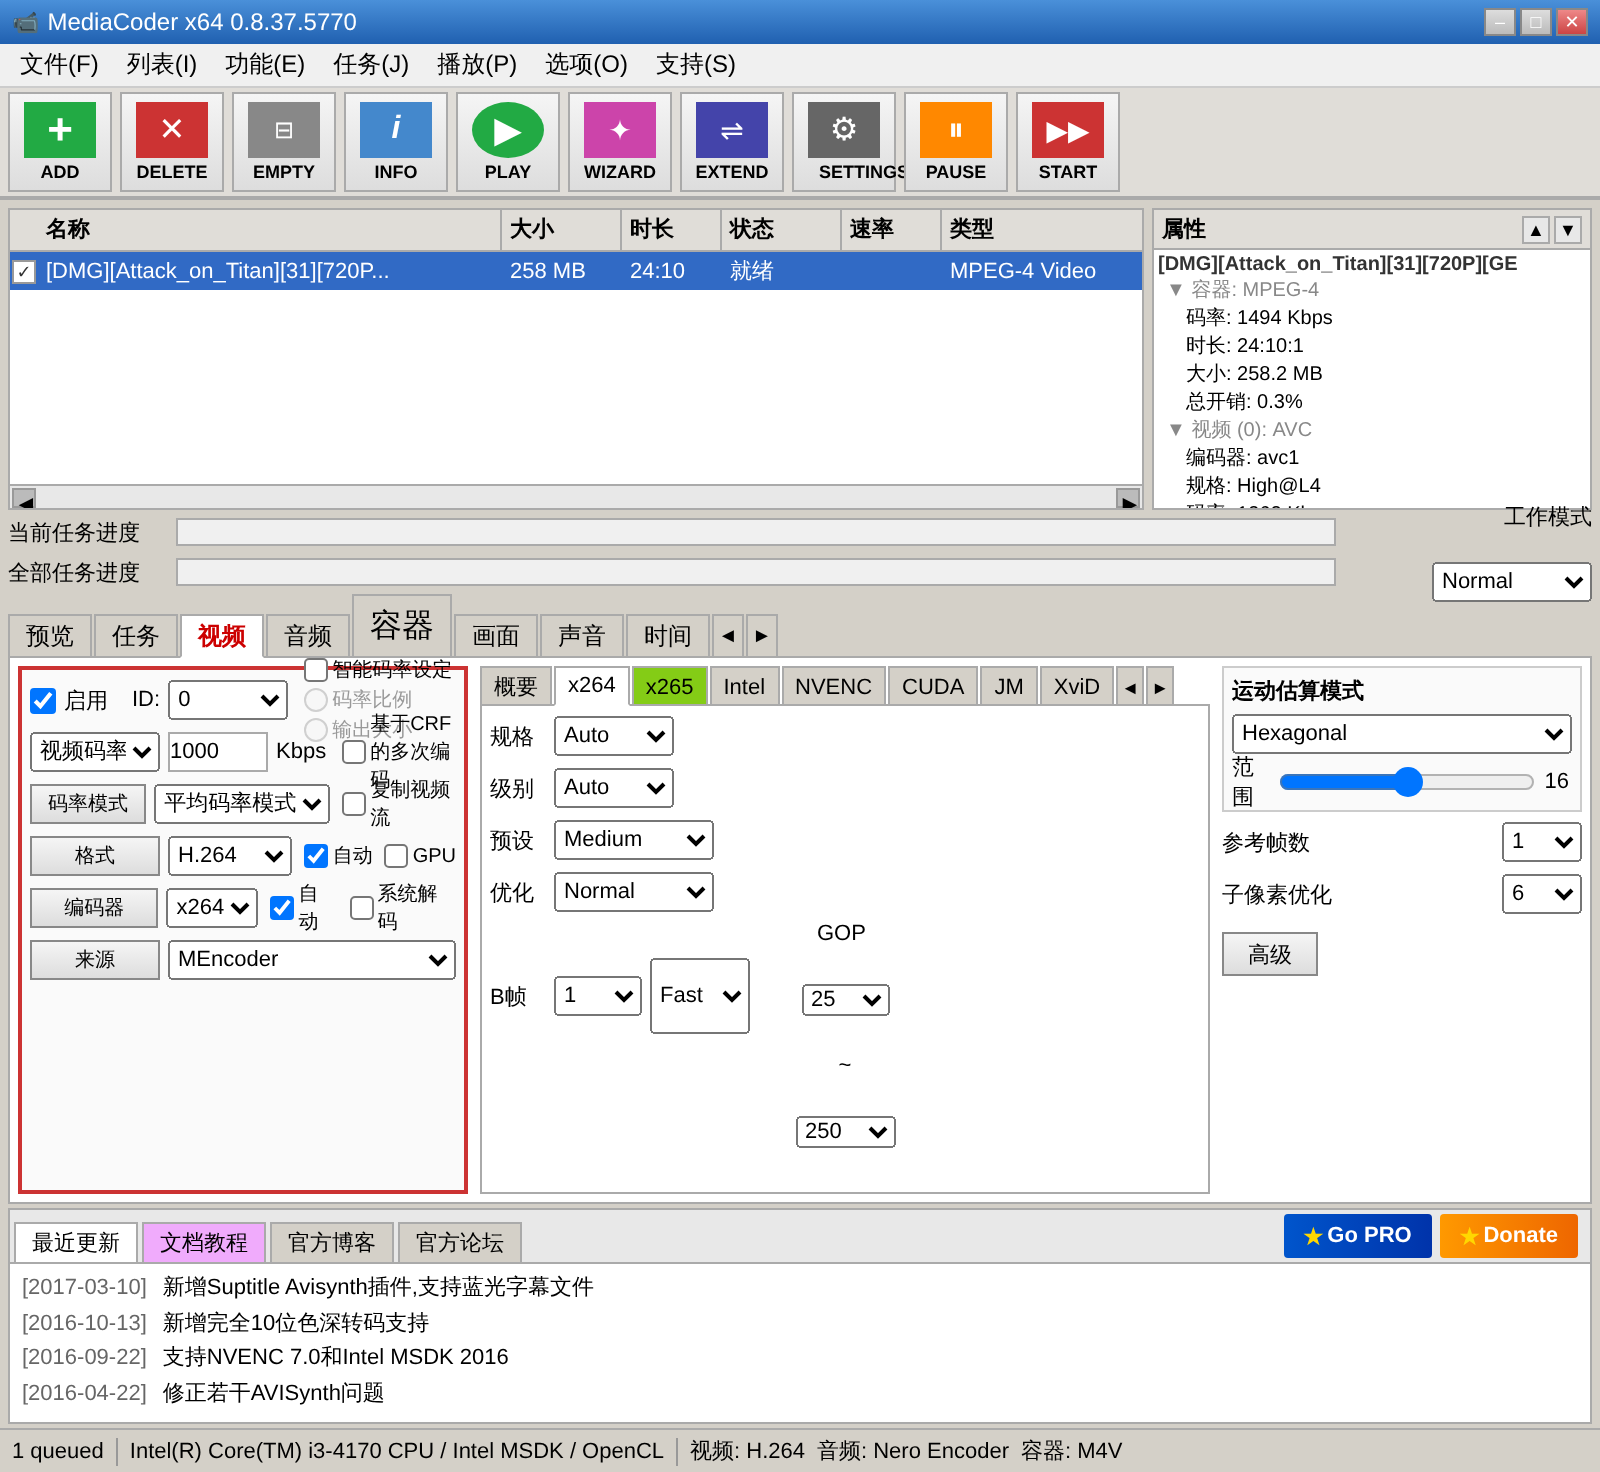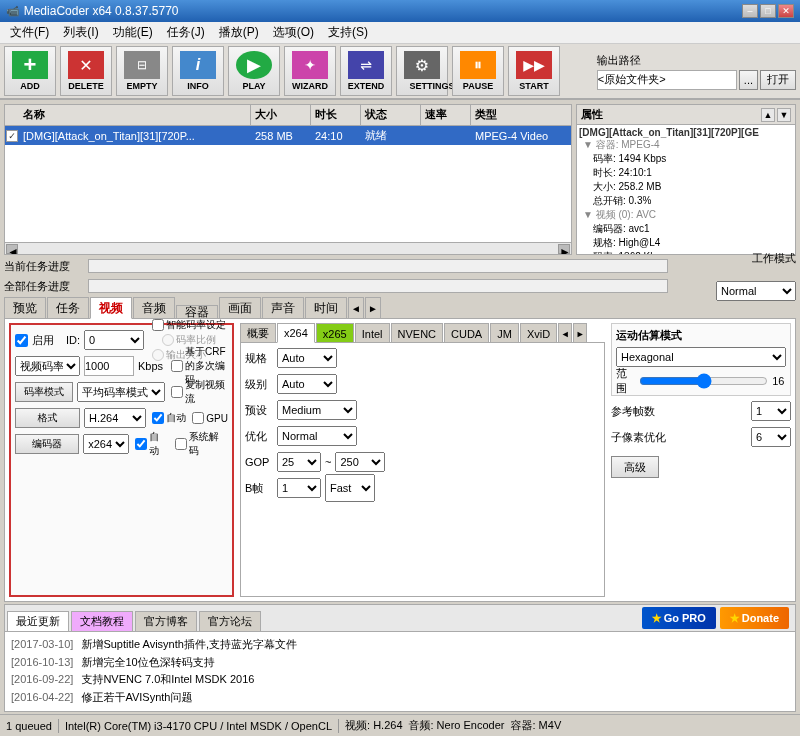--- a/index.html
+++ b/index.html
@@ -84,28 +84,20 @@
       <div style="width:36px;height:28px;background:#ff8800;display:flex;align-items:center;justify-content:center;color:white;font-size:16px;">⏸</div>
       <span style="font-size:9px;font-weight:bold;">PAUSE</span>
     </div>
     <div class="tool-btn">
       <div style="width:36px;height:28px;background:#cc3333;display:flex;align-items:center;justify-content:center;color:white;font-size:14px;">▶▶</div>
       <span style="font-size:9px;font-weight:bold;">START</span>
     </div>
 
     <div style="flex:1;"></div>
 
-    <div style="display:flex;flex-direction:column;align-items:flex-start;gap:2px;">
-      <span style="font-size:11px;">输出路径</span>
-      <div style="display:flex;align-items:center;gap:2px;">
-        <input type="text" style="width: 140px; height: 20px; font-size: 11px; border: 1px solid rgb(170, 170, 170);" value="&lt;原始文件夹&gt;">
-        <button style="height:20px;font-size:11px;padding:0 4px;border:1px solid #888;background:linear-gradient(to bottom,#f5f5f5,#ddd);cursor:pointer;">...</button>
-        <button style="height:20px;font-size:11px;padding:0 6px;border:1px solid #888;background:linear-gradient(to bottom,#f5f5f5,#ddd);cursor:pointer;">打开</button>
-      </div>
-    </div>
   </div>
 
   <div style="display:flex; gap:4px; padding:4px 4px 0 4px; height:155px;">
 
     <div style="flex:1; border:1px solid #aaa; background:white; overflow:hidden; display:flex; flex-direction:column;">
       <div style="display:flex; background:#e0ddd8; border-bottom:1px solid #aaa; flex-shrink:0;">
         <div style="width:14px; height:20px;"></div>
         <div style="flex:1; padding:2px 4px; font-size:11px; font-weight:bold; border-right:1px solid #aaa;">名称</div>
         <div style="width:60px; padding:2px 4px; font-size:11px; font-weight:bold; border-right:1px solid #aaa;">大小</div>
         <div style="width:50px; padding:2px 4px; font-size:11px; font-weight:bold; border-right:1px solid #aaa;">时长</div>
@@ -184,21 +176,21 @@
     </div>
   </div>
 
   <div style="padding:0 4px; display:flex; flex-direction:column; flex:1; min-height:0;">
 
     <div style="display:flex; align-items:flex-end; gap:1px;">
       <div style="padding:2px 8px; border:1px solid #aaa; border-bottom:none; background:#d4d0c8; cursor:pointer; font-size:12px; height:22px; display:flex; align-items:center;">预览</div>
       <div style="padding:2px 8px; border:1px solid #aaa; border-bottom:none; background:#d4d0c8; cursor:pointer; font-size:12px; height:22px; display:flex; align-items:center;">任务</div>
       <div style="padding:2px 8px; border:1px solid #aaa; border-bottom:none; background:white; cursor:pointer; font-size:12px; height:22px; display:flex; align-items:center; font-weight:bold; color:#cc0000; border-bottom:1px solid white; position:relative; z-index:2;">视频</div>
       <div style="padding:2px 8px; border:1px solid #aaa; border-bottom:none; background:#d4d0c8; cursor:pointer; font-size:12px; height:22px; display:flex; align-items:center;">音频</div>
-      <div style="padding:2px 8px; border:1px solid #aaa; border-bottom:none; background:#d4d0c8; cursor:pointer; font-size:12px; height:14px; display:flex; align-items:center;">容器</div>
+      <div style="padding:2px 8px; border:1px solid #aaa; border-bottom:none; background:#d4d0c8; cursor:pointer; font-size:16px; height:32px; display:flex; align-items:center;">容器</div>
       <div style="padding:2px 8px; border:1px solid #aaa; border-bottom:none; background:#d4d0c8; cursor:pointer; font-size:12px; height:22px; display:flex; align-items:center;">画面</div>
       <div style="padding:2px 8px; border:1px solid #aaa; border-bottom:none; background:#d4d0c8; cursor:pointer; font-size:12px; height:22px; display:flex; align-items:center;">声音</div>
       <div style="padding:2px 8px; border:1px solid #aaa; border-bottom:none; background:#d4d0c8; cursor:pointer; font-size:12px; height:22px; display:flex; align-items:center;">时间</div>
       <div style="width:16px;height:22px;border:1px solid #aaa;border-bottom:none;display:flex;align-items:center;justify-content:center;background:#d4d0c8;cursor:pointer;font-size:10px;">◄</div>
       <div style="width:16px;height:22px;border:1px solid #aaa;border-bottom:none;display:flex;align-items:center;justify-content:center;background:#d4d0c8;cursor:pointer;font-size:10px;">►</div>
     </div>
 
     <div style="border:1px solid #aaa; background:white; flex:1; display:flex; min-height:0; padding:4px; gap:6px; margin-top:-1px;">
 
       <div style="width:225px; flex-shrink:0; border:2px solid #cc3333; padding:4px; background:#fafafa;">
@@ -209,21 +201,21 @@
           <span style="font-size:11px; margin-left:8px;">ID:</span>
           <select style="height:20px;font-size:11px;width:60px;">
             <option>0</option>
           </select>
 
           <div style="display:flex; flex-direction:column; margin-left:4px; gap:1px;">
             <div style="display:flex; align-items:center; gap:2px;">
               <input type="checkbox" style="width: 12px; height: 12px;">
               <span style="font-size:10px;">智能码率设定</span>
             </div>
-            <div style="display:flex; align-items:center; gap:2px;justify-content:center;">
+            <div style="display:flex; align-items:center; gap:2px;">
               <input type="radio" disabled="" style="width: 12px; height: 12px;">
               <span style="font-size:10px; color:#999;">码率比例</span>
             </div>
             <div style="display:flex; align-items:center; gap:2px;">
               <input type="radio" disabled="" style="width: 12px; height: 12px;">
               <span style="font-size:10px; color:#999;">输出大小</span>
             </div>
           </div>
         </div>
 
@@ -279,20 +271,26 @@
               <input type="checkbox" checked="" style="width: 12px; height: 12px;">
               <span style="font-size:10px;">自动</span>
             </div>
             <div style="display:flex; align-items:center; gap:2px;">
               <input type="checkbox" style="width: 12px; height: 12px;">
               <span style="font-size:10px;">系统解码</span>
             </div>
           </div>
         </div>
 
+        <div style="display:flex; align-items:center; gap:4px; height:22px;">
+          <button style="width:65px;height:20px;font-size:10px;border:1px solid #888;background:linear-gradient(to bottom,#f5f5f5,#ddd);cursor:pointer;">来源</button>
+          <select style="height:20px;font-size:11px;flex:1;">
+            <option>MEncoder</option>
+          </select>
+        </div>
       </div>
 
       <div style="flex:1; display:flex; flex-direction:column; min-width:0;">
 
         <div style="display:flex; align-items:flex-end; gap:1px;">
           <div style="padding:2px 6px;border:1px solid #aaa;border-bottom:none;background:#d4d0c8;cursor:pointer;font-size:11px;height:20px;display:flex;align-items:center;">概要</div>
           <div style="padding:2px 6px;border:1px solid #aaa;border-bottom:none;background:white;cursor:pointer;font-size:11px;height:20px;display:flex;align-items:center;border-bottom:1px solid white;z-index:2;position:relative;">x264</div>
           <div style="padding:2px 6px;border:1px solid #aaa;border-bottom:none;background:#84cc16;cursor:pointer;font-size:11px;height:20px;display:flex;align-items:center;">x265</div>
           <div style="padding:2px 6px;border:1px solid #aaa;border-bottom:none;background:#d4d0c8;cursor:pointer;font-size:11px;height:20px;display:flex;align-items:center;">Intel</div>
           <div style="padding:2px 6px;border:1px solid #aaa;border-bottom:none;background:#d4d0c8;cursor:pointer;font-size:11px;height:20px;display:flex;align-items:center;">NVENC</div>
@@ -334,37 +332,37 @@
 
           <div style="display:flex; align-items:center; gap:4px; height:22px;">
             <span style="width:28px; font-size:11px;">优化</span>
             <select style="height:20px;font-size:11px;width:80px;">
               <option selected="">Normal</option>
               <option>PSNR</option>
               <option>SSIM</option>
             </select>
           </div>
 
-          <div style="display:flex; align-items:center; gap:4px; height:22px;">
+          <div style="display:flex; align-items:center; gap:19px; height:22px;flex-direction:column;">
             <span style="width:28px; font-size:11px;">GOP</span>
             <select style="height:20px;font-size:11px;width:44px;">
               <option>25</option>
             </select>
             <span style="font-size:11px;">~</span>
             <select style="height:20px;font-size:11px;width:50px;">
               <option>250</option>
             </select>
           </div>
 
           <div style="display:flex; align-items:center; gap:4px; height:22px;">
             <span style="width:28px; font-size:11px;">B帧</span>
             <select style="height:20px;font-size:11px;width:44px;">
               <option>1</option>
             </select>
-            <select style="height:28px;font-size:11px;width:50px;">
+            <select style="height:38px;font-size:11px;width:50px;">
               <option>Fast</option>
             </select>
           </div>
           <div style="flex:1;"></div>
         </div>
       </div>
 
       <div style="width:180px; flex-shrink:0; display:flex; flex-direction:column; gap:4px;">
 
         <div style="border:1px solid #ccc; padding:4px; background:#fafafa;">

